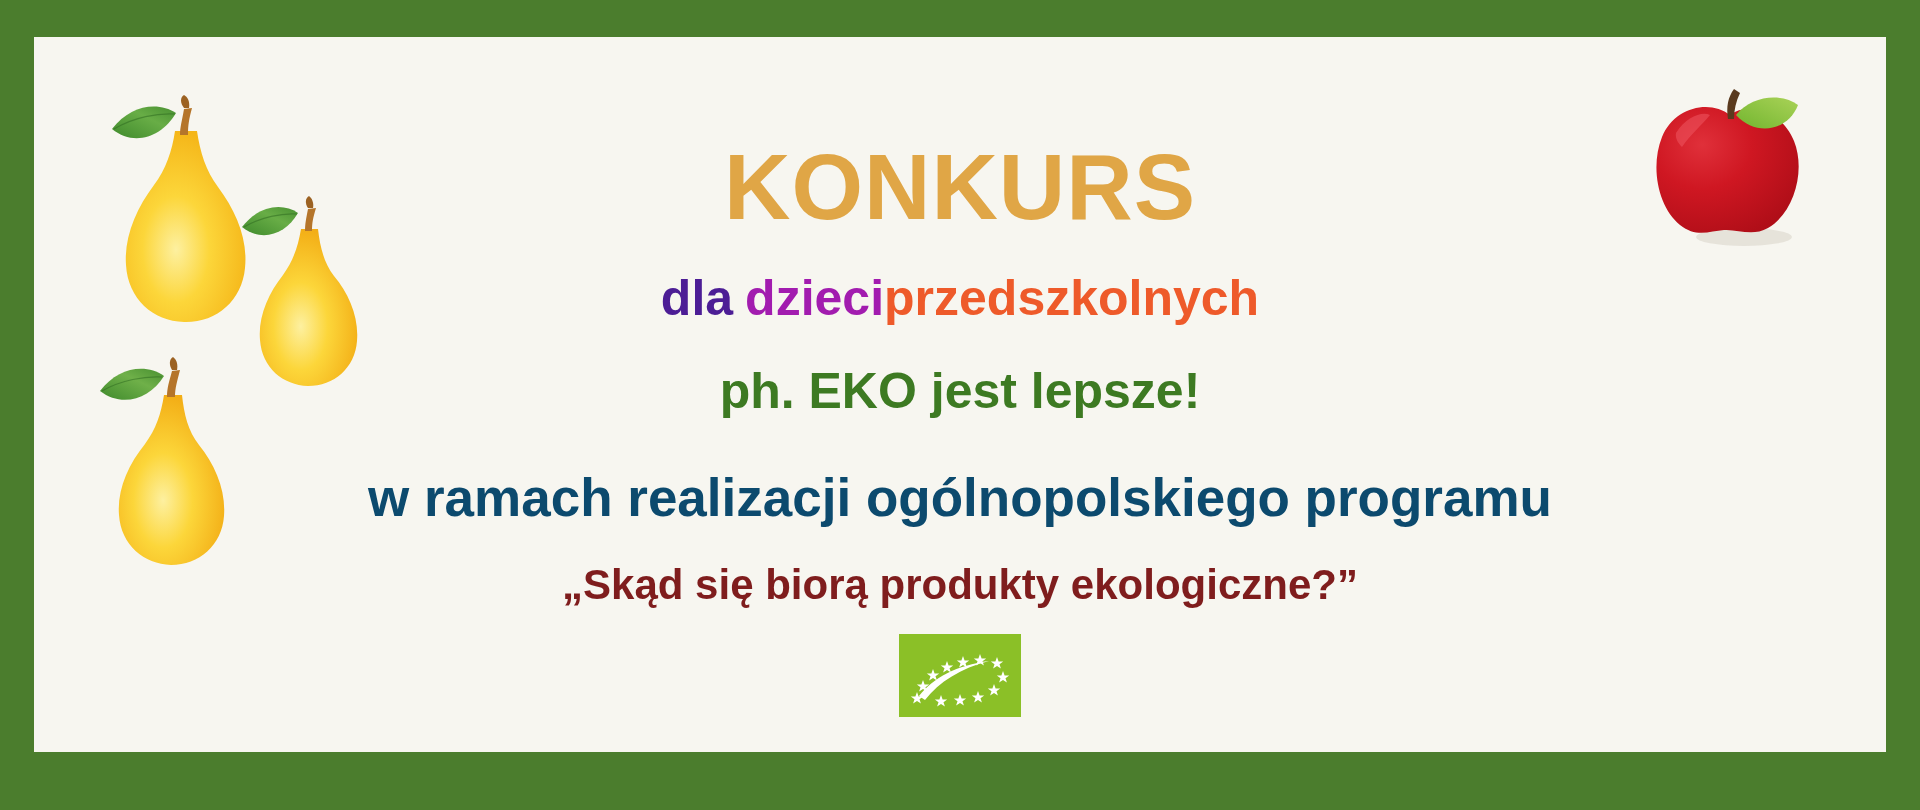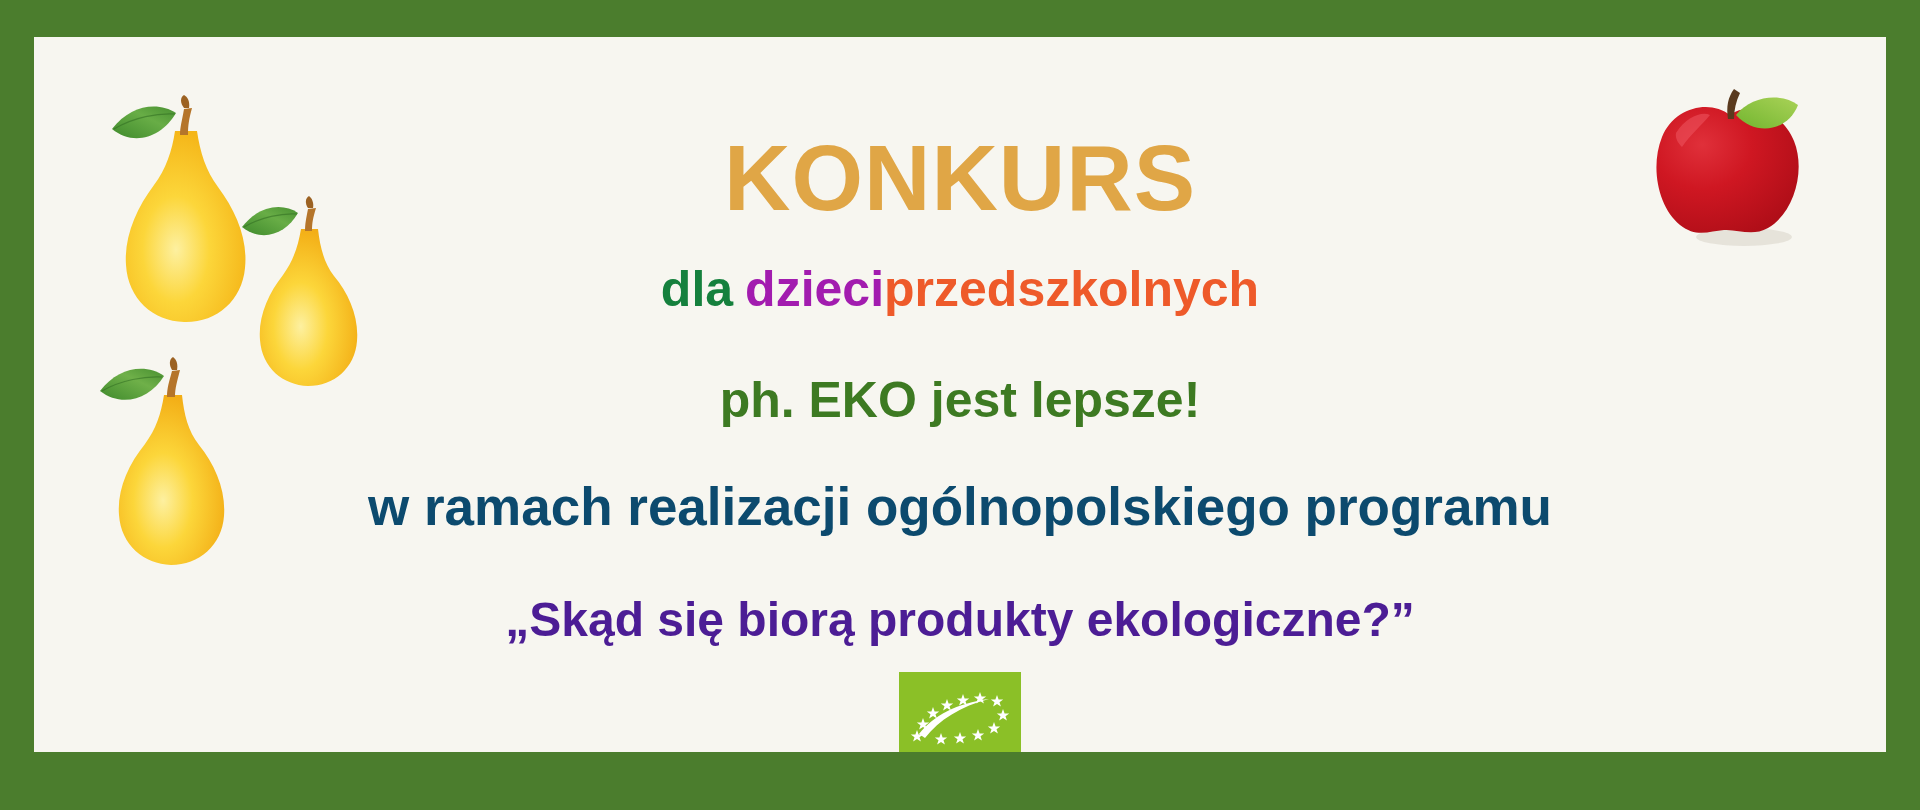--- a/index.html
+++ b/index.html
@@ -22,68 +22,68 @@
     position:relative;
     width:100%; height:100%;
     background:#f7f6f0;
     overflow:hidden;
   }
 
   
   .text-col {
     position:absolute;
     left:0; right:0;
-    top:3px;
+    top:12px;
     text-align:center;
   }
 
   .title-konkurs {
     font-size:92px;
     font-weight:bold;
     color:#e0a646;
     letter-spacing:1px;
     line-height:1;
     margin-top:92px;
   }
 
   .line-colored {
     font-size:50px;
     font-weight:bold;
     line-height:1;
     margin-top:40px;
     white-space:nowrap;
   }
-  .w-dla   { color:#15803d; }
+  .w-dla   { color:#4c1d95; }
   .w-dzieci{ color:#a21caf; margin-left:12px; }
   .w-przed { color:#ee5a2a; margin-left:0; }
 
   .line-motto {
     font-size:50px;
     font-weight:bold;
     color:#3d7a22;
     line-height:1;
-    margin-top:61px;
+    margin-top:43px;
     white-space:nowrap;
   }
 
   .line-program {
     font-size:53px;
     font-weight:bold;
     color:#0c4a6e;
     line-height:1;
     margin-top:55px;
     white-space:nowrap;
   }
 
   .line-quote {
-    font-size:48px;
-    font-weight:bold;
-    color:#4c1d95;
-    line-height:1;
-    margin-top:63px;
+    font-size:42px;
+    font-weight:bold;
+    color:#7f1d1d;
+    line-height:1;
+    margin-top:40px;
     white-space:nowrap;
   }
 
   
   .eu-logo-wrap {
     margin-top:28px;
     display:flex;
     justify-content:center;
   }
   .eu-logo {

